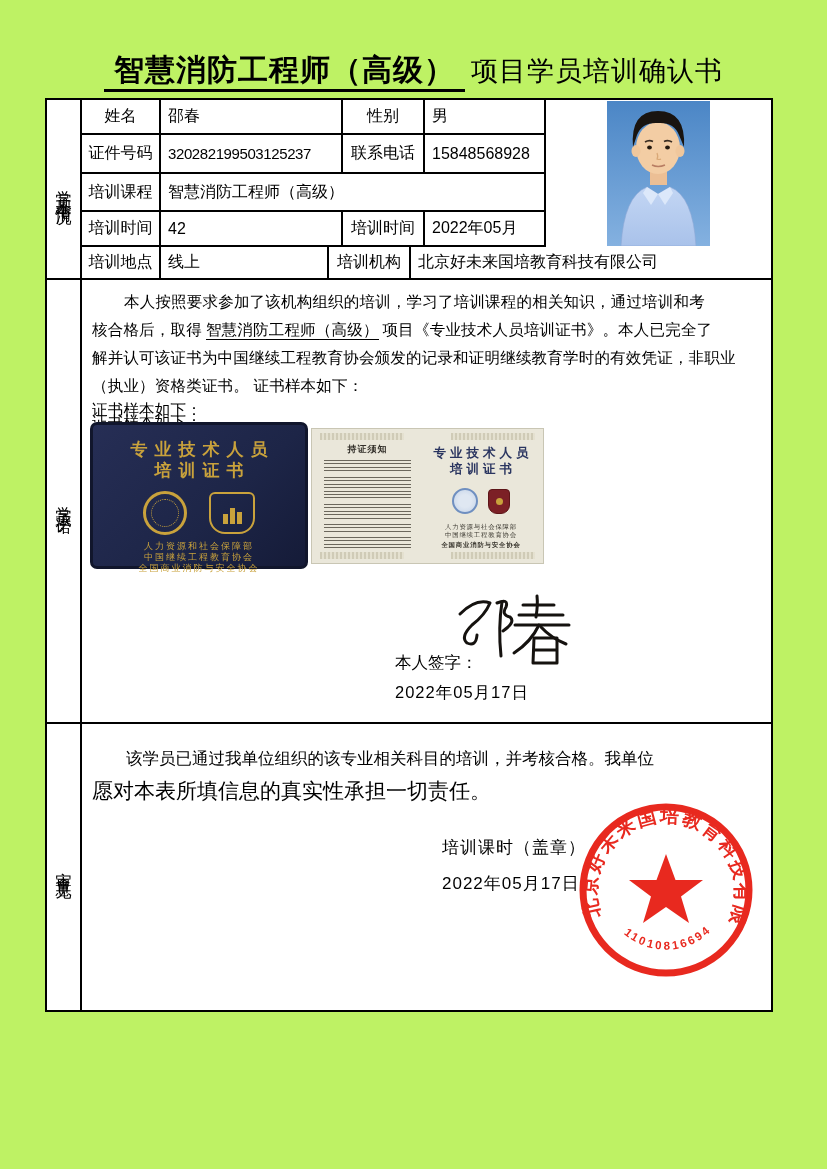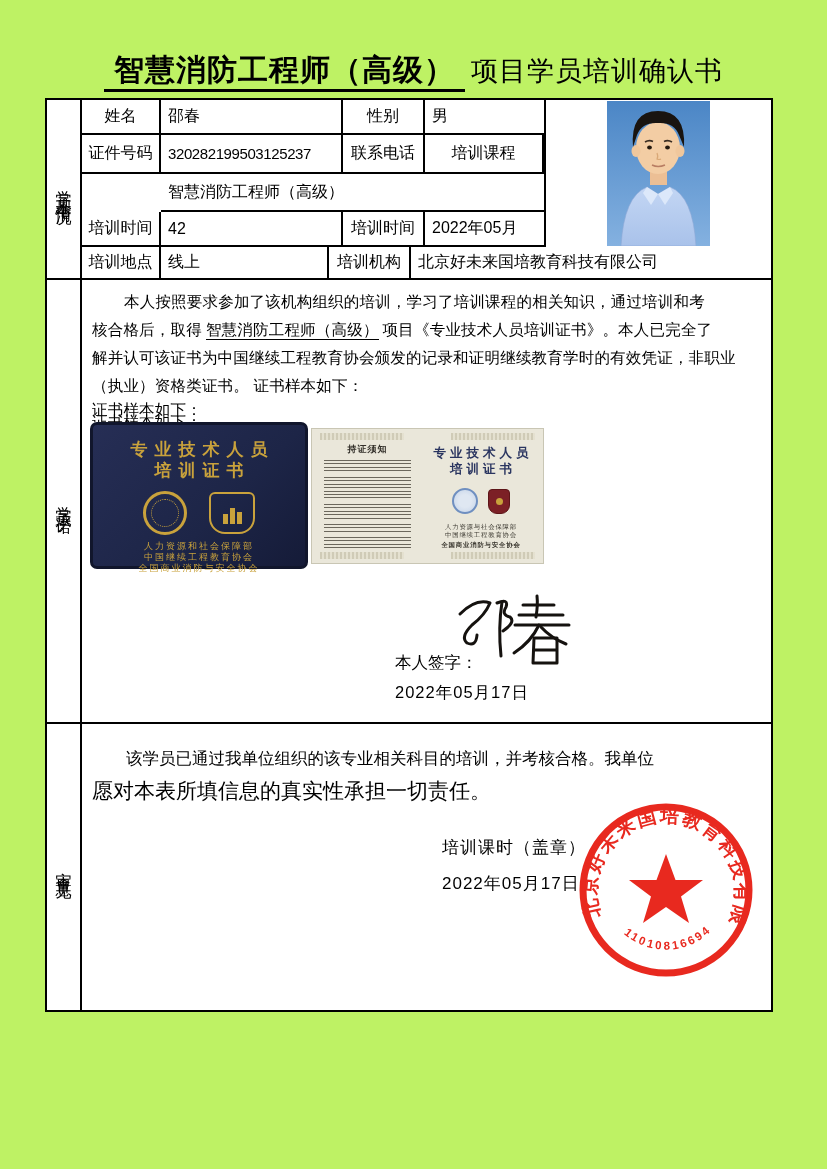--- a/index.html
+++ b/index.html
@@ -100,20 +100,21 @@
           <div class="basic-top">
             <div class="basic-grid">
               <div class="cell lbl">姓名</div>
               <div class="cell val">邵春</div>
               <div class="cell lbl">性别</div>
               <div class="cell val last">男</div>
 
               <div class="cell lbl">证件号码</div>
               <div class="cell val num">320282199503125237</div>
               <div class="cell lbl">联系电话</div>
+              <div class="cell val last">15848568928</div>
 
               <div class="cell lbl">培训课程</div>
               <div class="cell val span3">智慧消防工程师（高级）</div>
 
               <div class="cell lbl">培训时间</div>
               <div class="cell val">42</div>
               <div class="cell lbl">培训时间</div>
               <div class="cell val last">2022年05月</div>
             </div>
             <div class="photo-cell">

